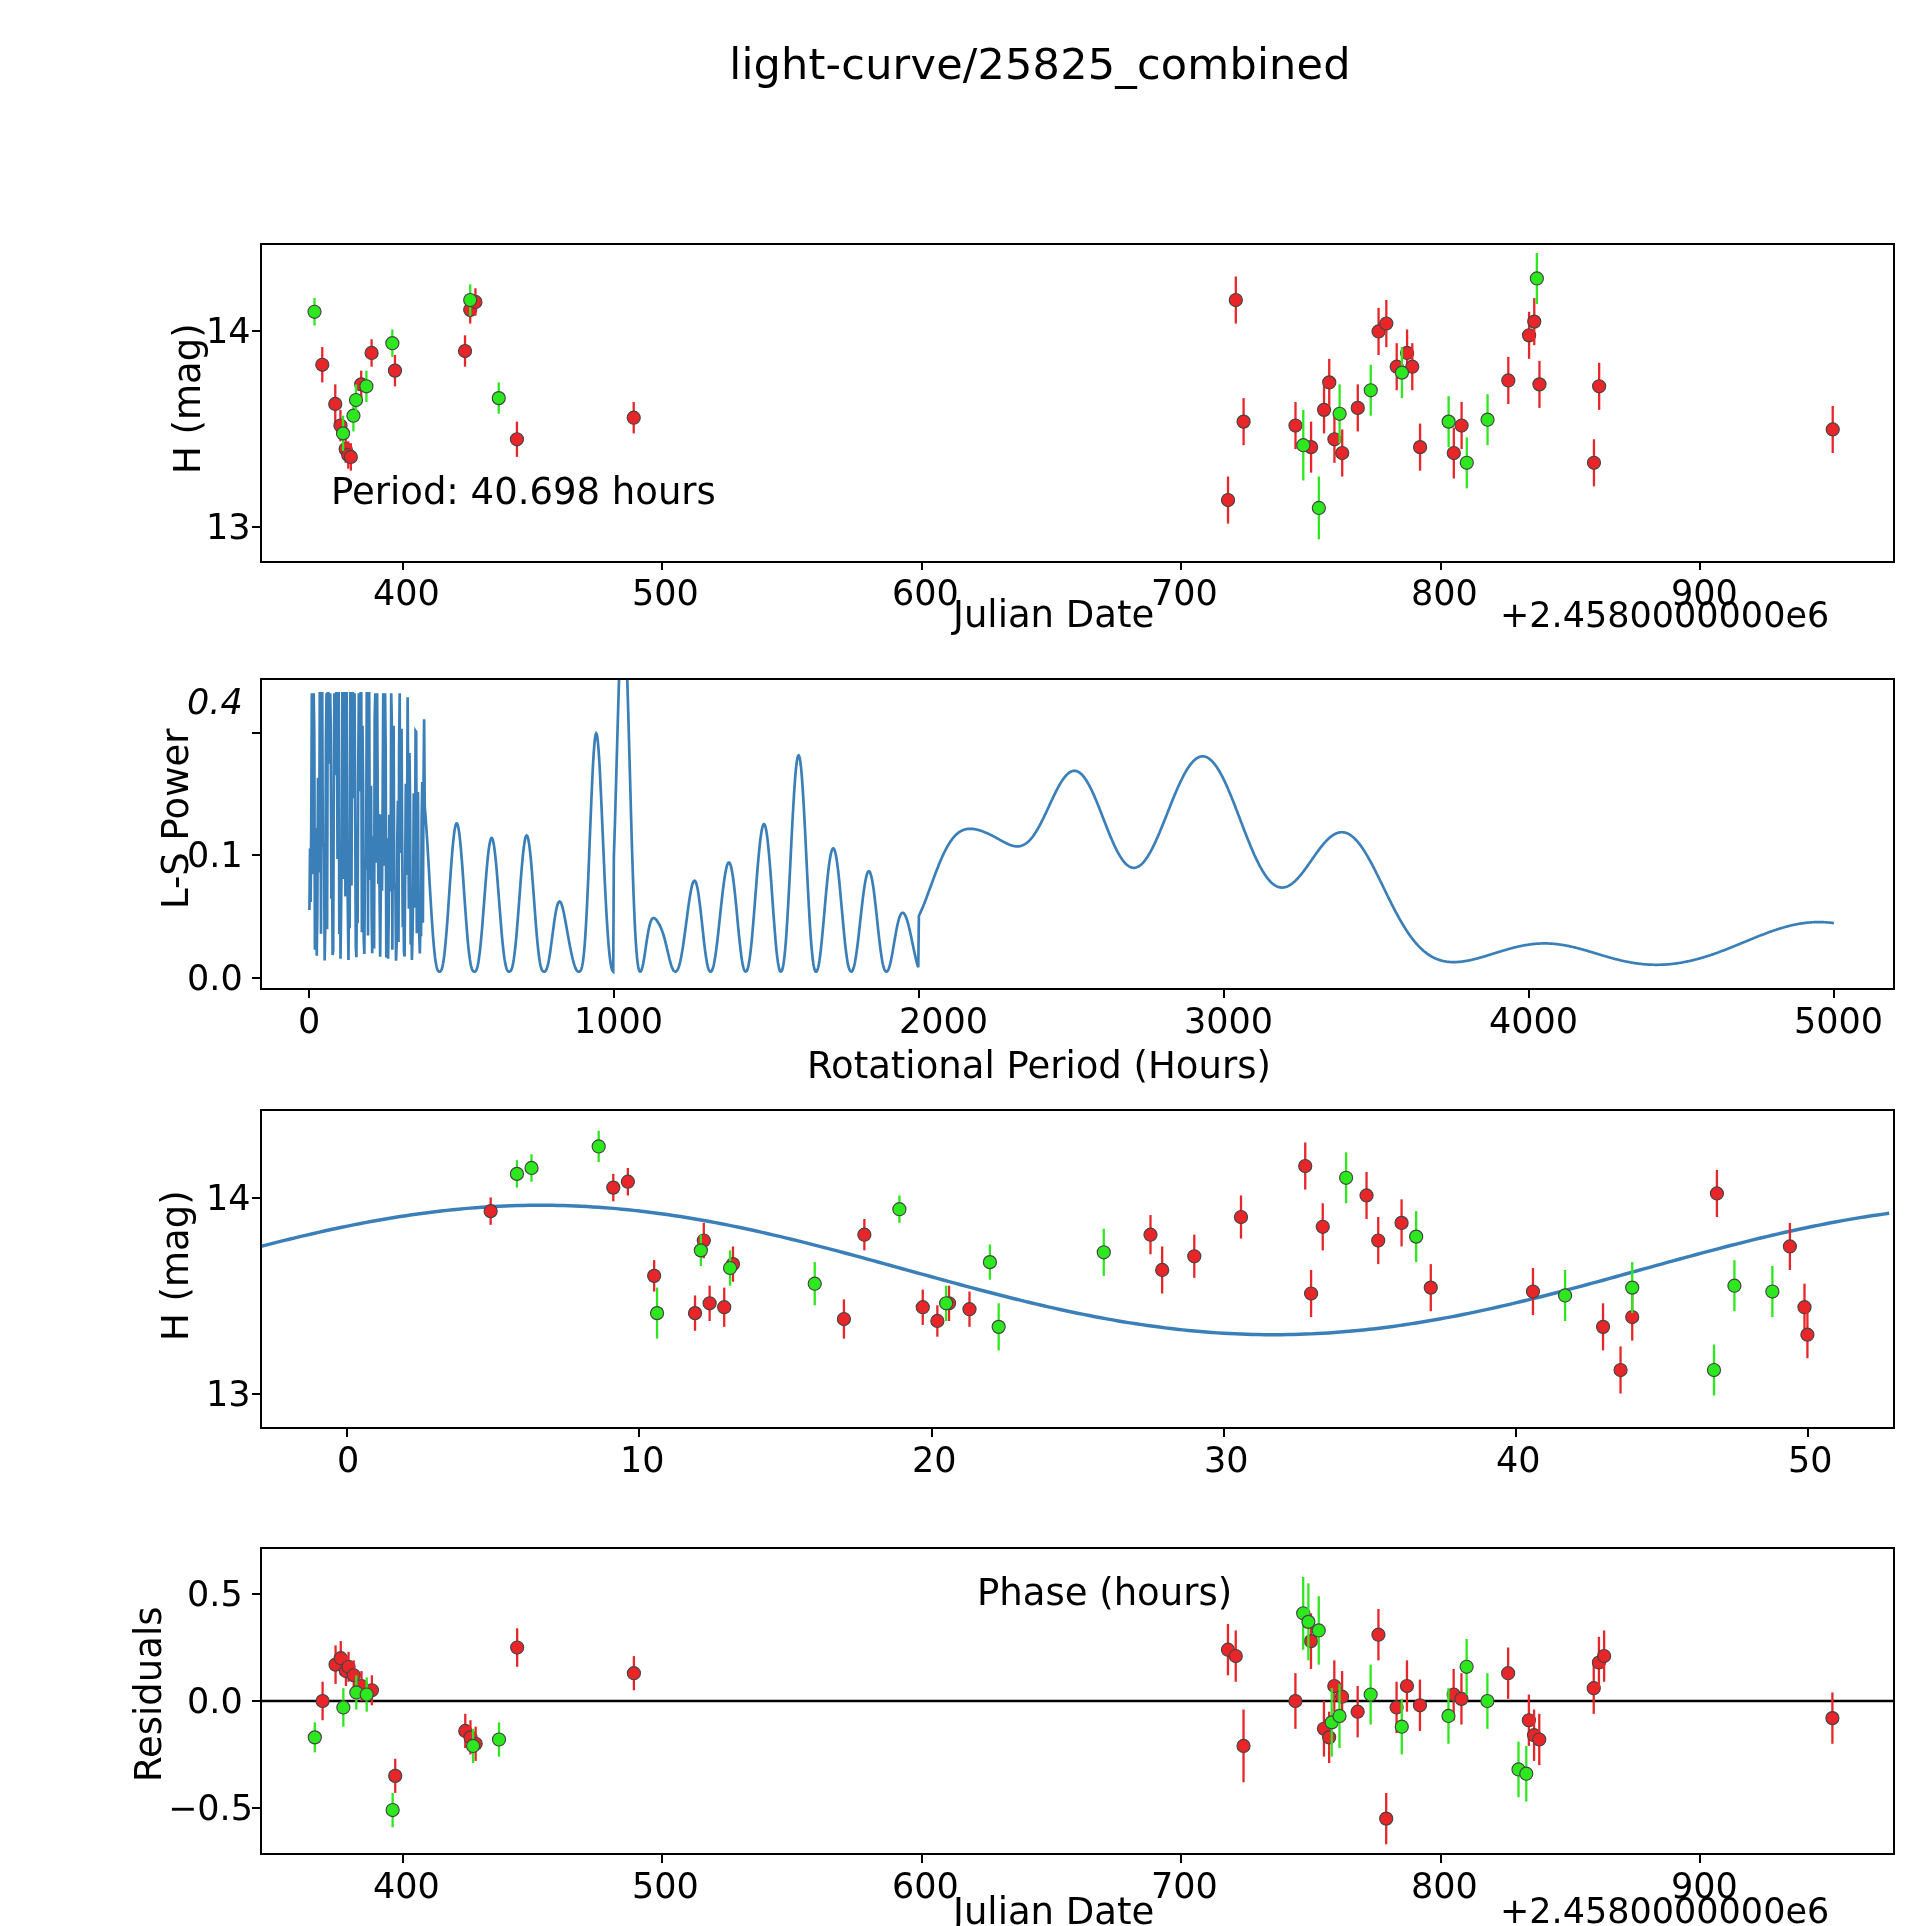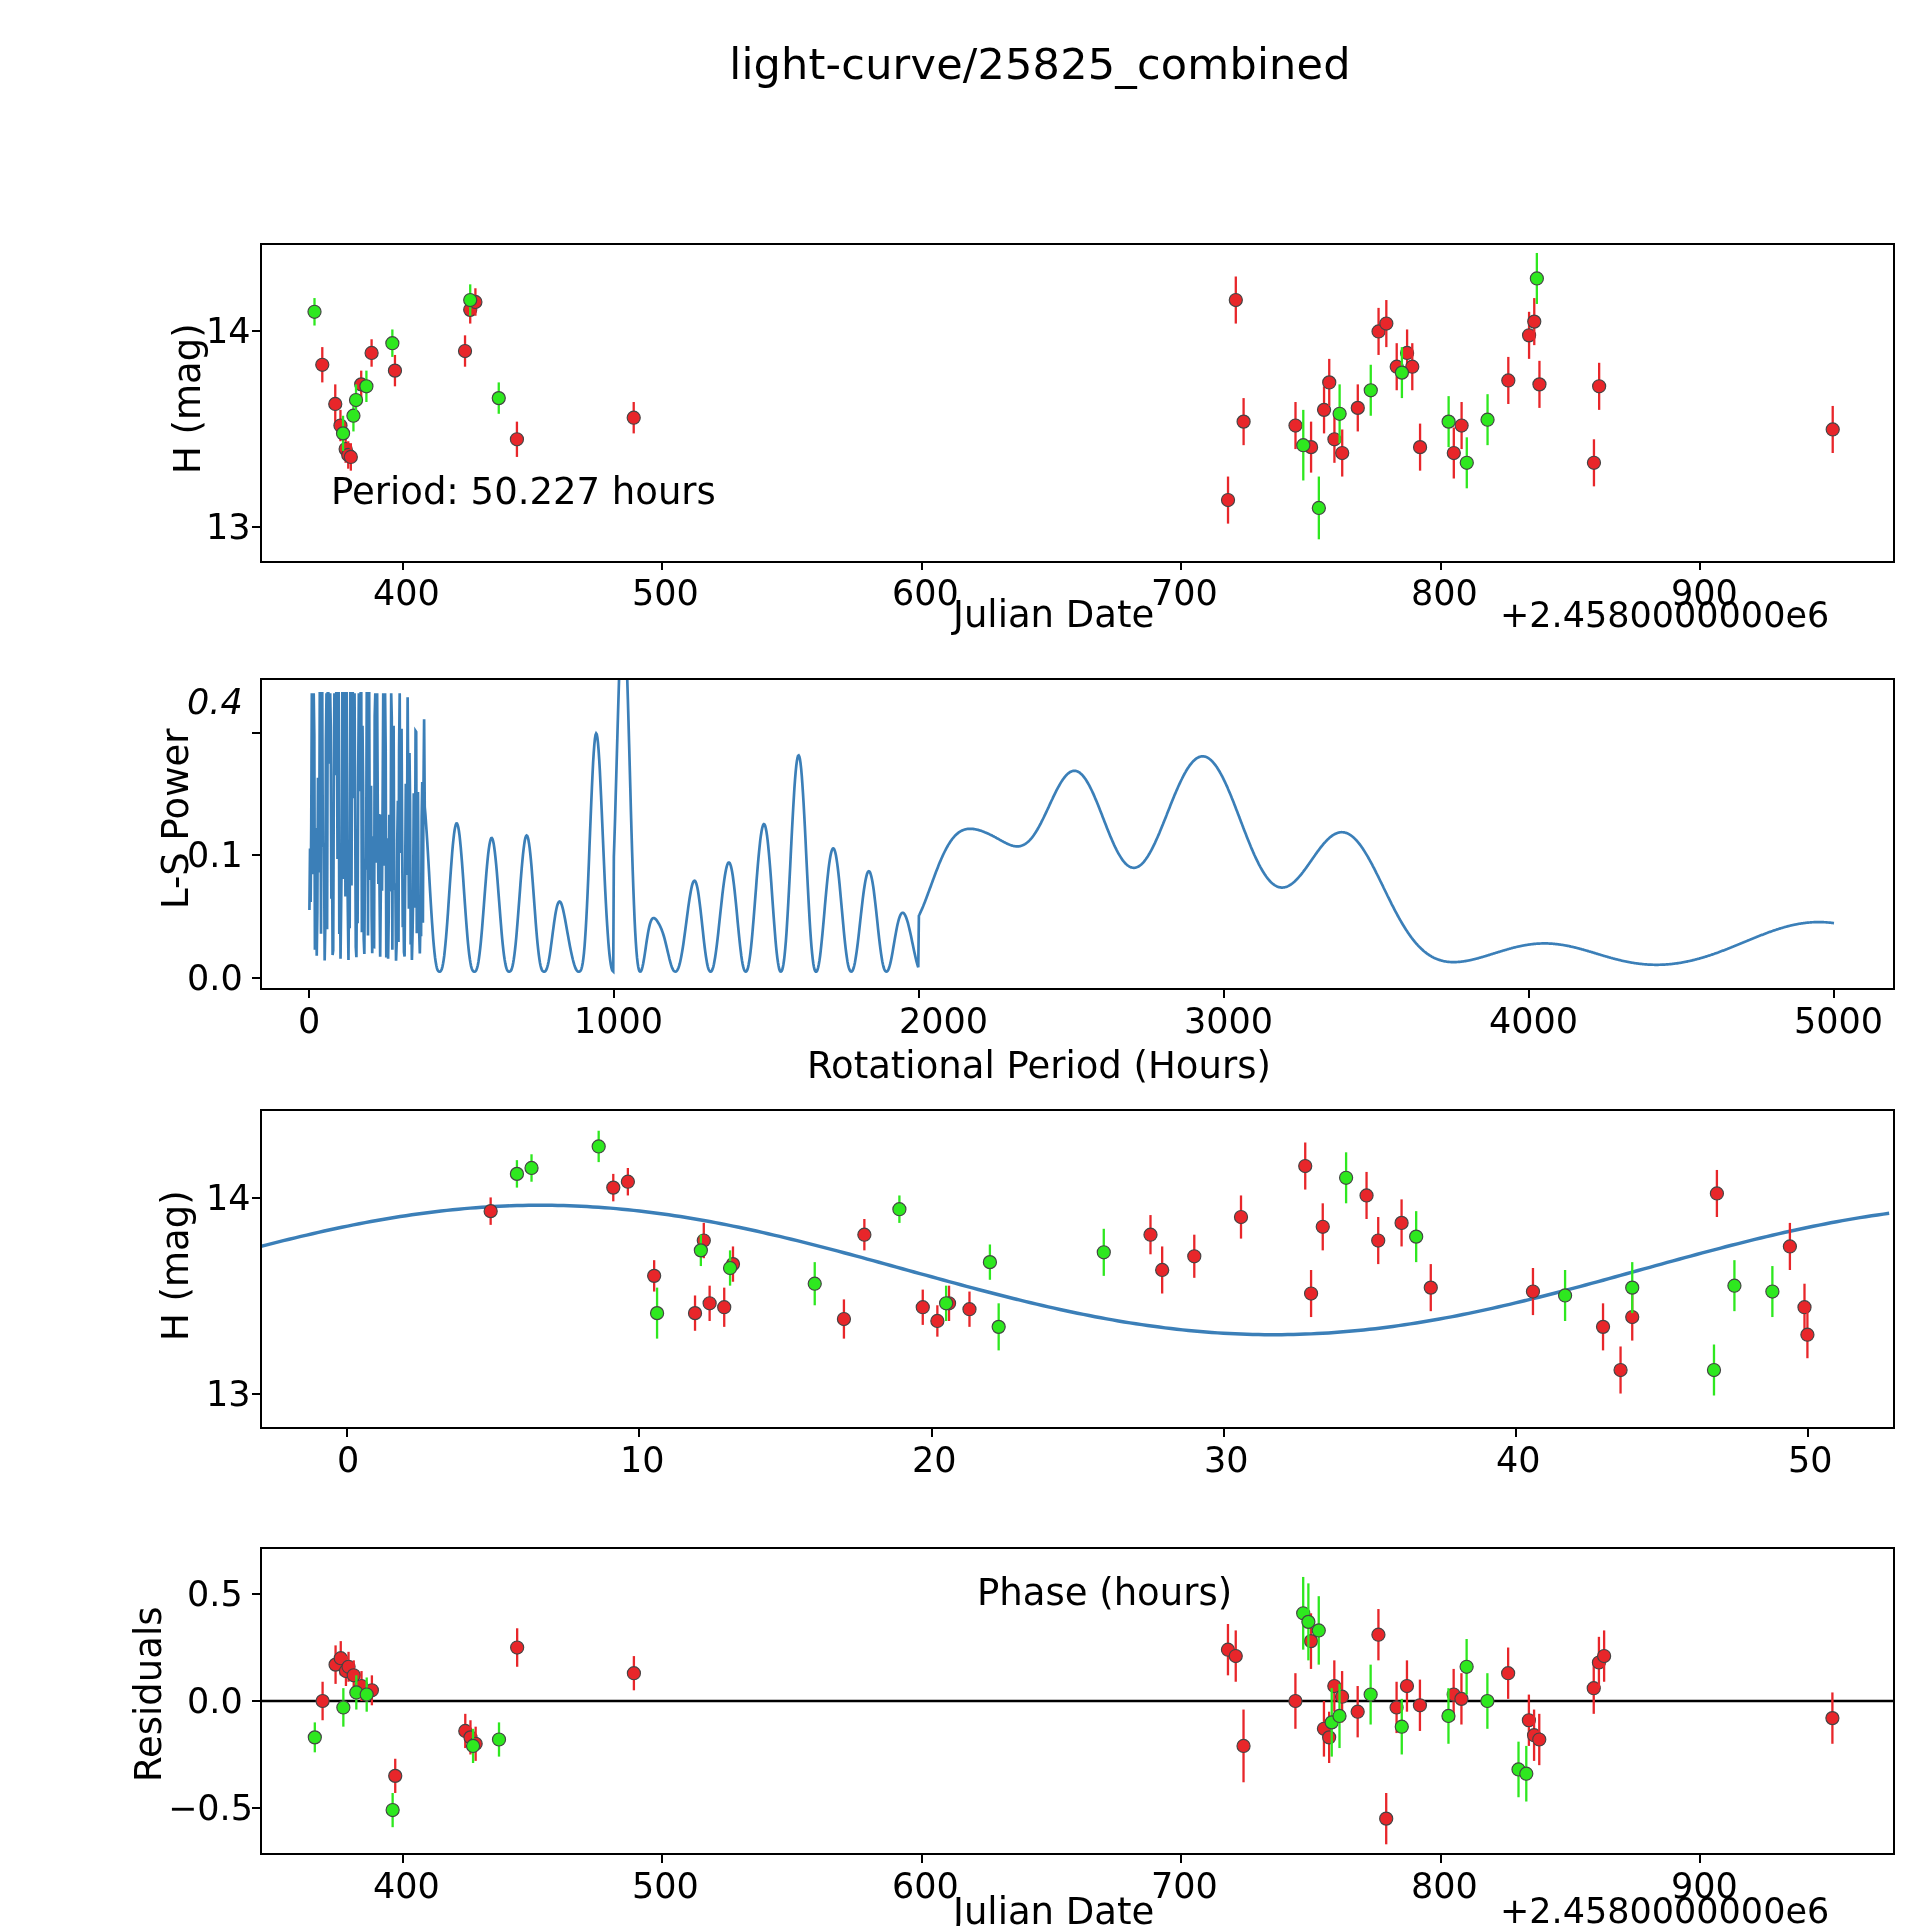--- a/index.html
+++ b/index.html
@@ -135,21 +135,21 @@
           <circle cx="3086.047619047619" cy="463.3742331288347" r="17" fill="#2ee81f" stroke="#444" stroke-width="3"></circle>
           <line x1="3133.214285714286" y1="636.503067484663" x2="3133.214285714286" y2="504.1104294478523" stroke="#2ee81f" stroke-width="6"></line>
           <circle cx="3133.214285714286" cy="570.3067484662577" r="17" fill="#2ee81f" stroke="#444" stroke-width="3"></circle>
           <line x1="3187.1190476190477" y1="524.4785276073619" x2="3187.1190476190477" y2="392.0858895705513" stroke="#2ee81f" stroke-width="6"></line>
           <circle cx="3187.1190476190477" cy="458.2822085889566" r="17" fill="#2ee81f" stroke="#444" stroke-width="3"></circle>
           <line x1="3315.1428571428573" y1="157.85276073619673" x2="3315.1428571428573" y2="25.460122699386034" stroke="#2ee81f" stroke-width="6"></line>
           <circle cx="3315.1428571428573" cy="91.65644171779138" r="17" fill="#2ee81f" stroke="#444" stroke-width="3"></circle>
         </svg>
       </div>
     <div class="frame"></div>
-    <div class="annot" id="annot1" style="left:71px;top:227px;">Period: 50.227 hours</div>
+    <div class="annot" id="annot1" style="left:71px;top:227px;">Period: 40.698 hours</div>
   </div>
   <div class="ylabel" style="left:166px;top:474px;transform:rotate(-90deg);">H (mag)</div>
   <div class="xlabel" style="left:953px;top:593px;">Julian Date</div>
   <div class="offsetlbl" style="left:1500px;top:595px;">+2.4580000000e6</div>
   <div id="ticks1">
       <div class="tick" style="left: 402px; top: 562px; width: 2.3px; height: 7.7px;"></div>
       <div class="ticklbl" style="left: 373px; top: 573px;">400</div>
       <div class="tick" style="left: 661px; top: 562px; width: 2.3px; height: 7.7px;"></div>
       <div class="ticklbl" style="left: 632px; top: 573px;">500</div>
       <div class="tick" style="left: 921px; top: 562px; width: 2.3px; height: 7.7px;"></div>

